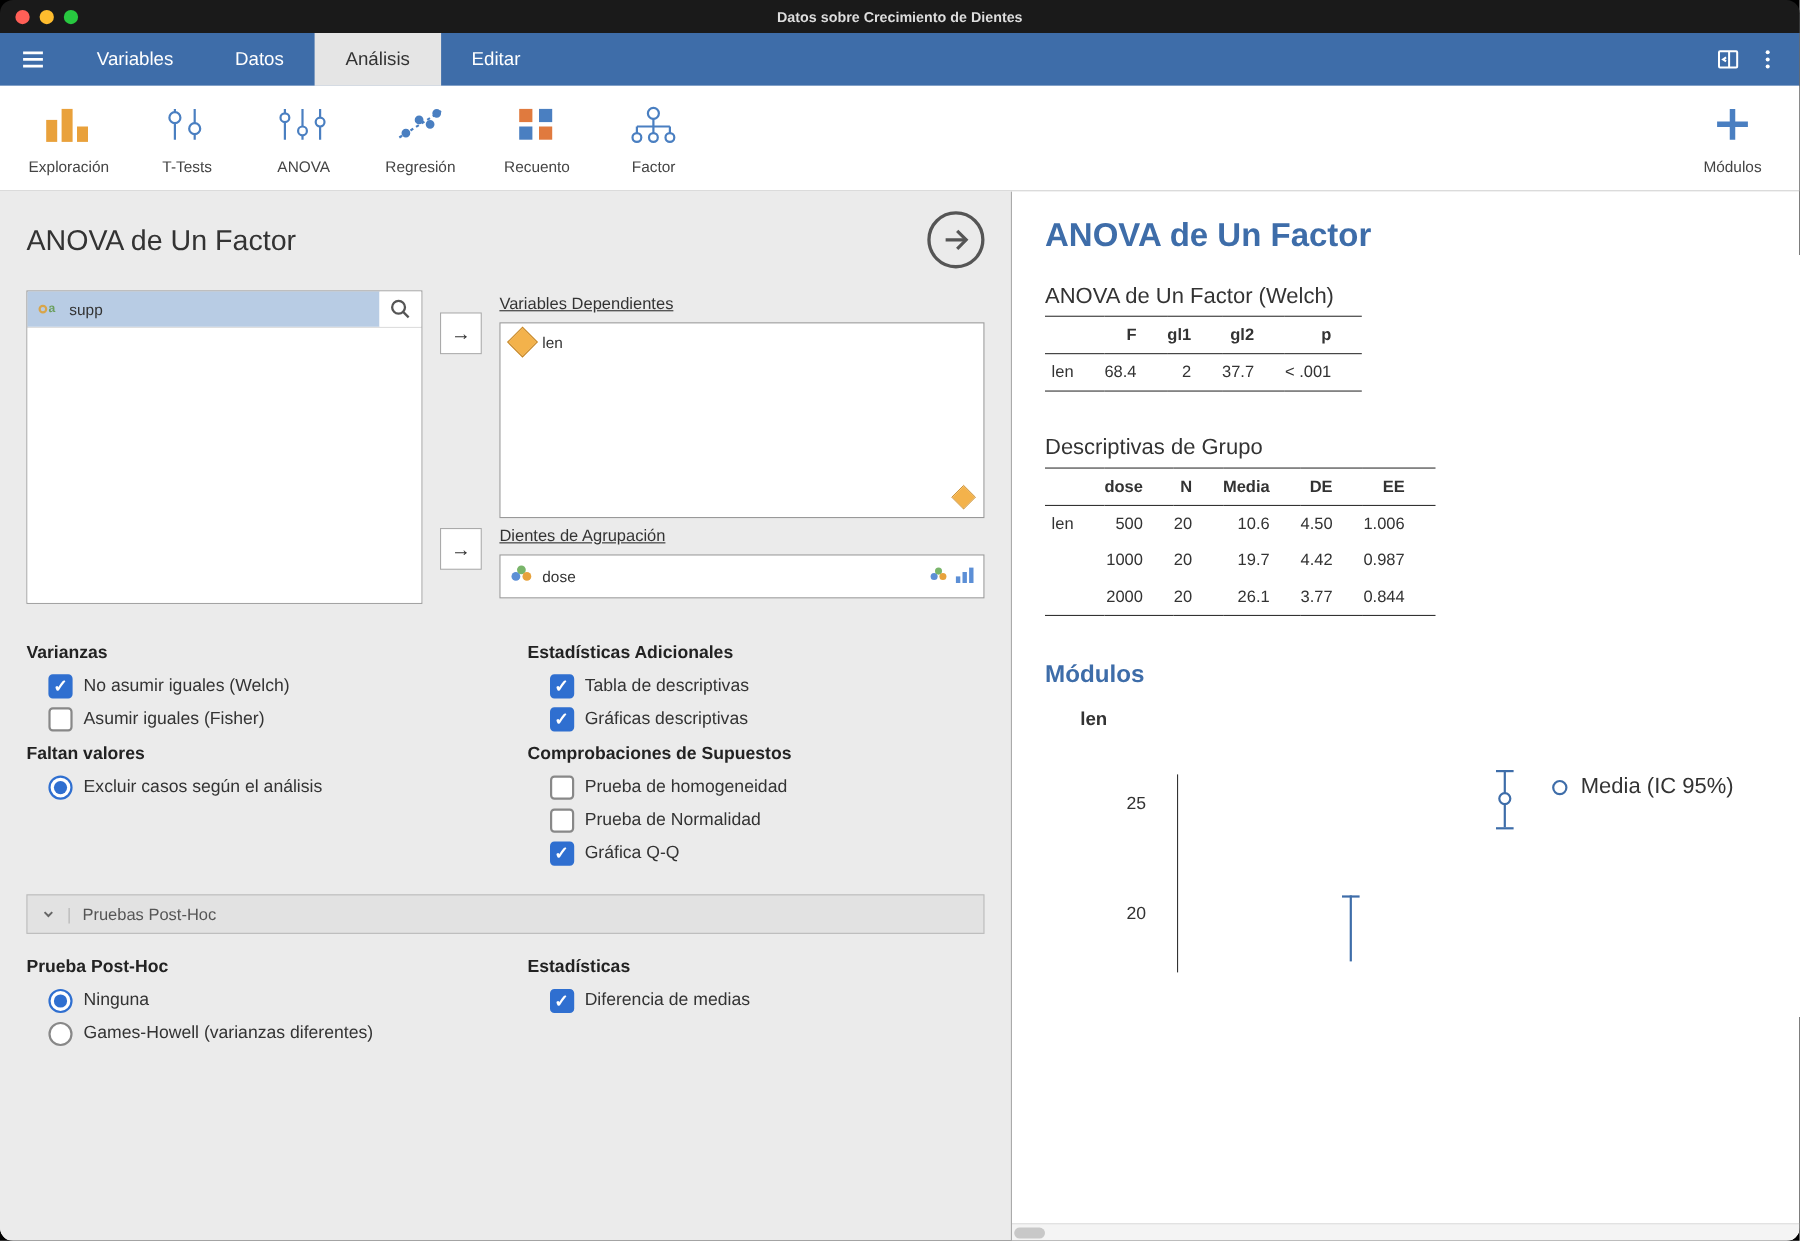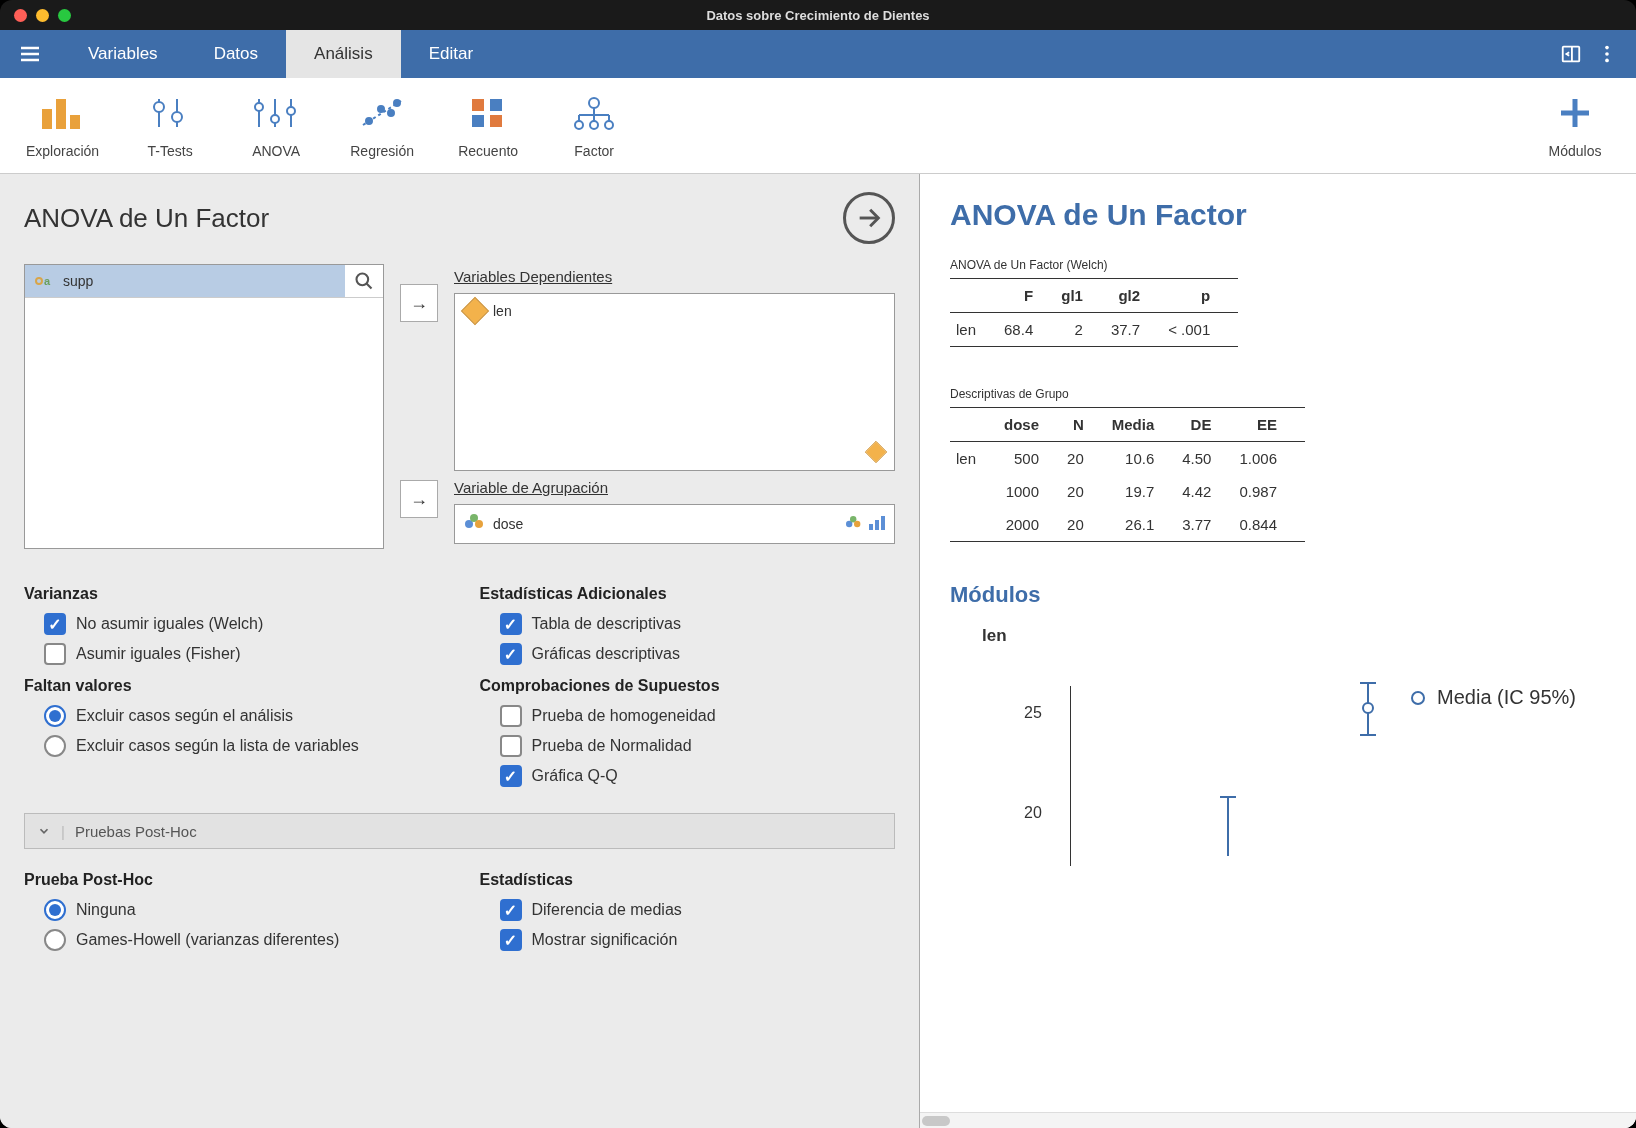--- a/index.html
+++ b/index.html
@@ -177,21 +177,21 @@
   .collapsible .chev { transform: rotate(0deg); }
   .divider-light { color:#bbb; }
 
   .results-panel {
     flex:1; background:#fff; overflow:auto; padding: 24px 30px;
     position:relative;
   }
   .results-title {
     font-size: 30px; font-weight:700; color:#3e6da9; margin-bottom: 26px;
   }
-  .tbl-title { font-size:12px; color:#333; margin-bottom:6px; }
+  .tbl-title { font-size:20px; color:#333; margin-bottom:6px; }
   table.res {
     border-collapse: collapse; font-size:15px; color:#333;
     margin-bottom: 40px;
   }
   table.res th, table.res td { padding: 8px 28px 8px 0; text-align:right; }
   table.res th:first-child, table.res td:first-child { text-align:left; padding-left:6px;}
   table.res thead tr { border-top:1px solid #333; border-bottom:1px solid #333;}
   table.res tbody tr:last-child td { }
   table.res { border-bottom: 1px solid #333; }
   .section-sub { font-size:22px; font-weight:700; color:#3e6da9; margin:10px 0 18px;}
@@ -412,21 +412,21 @@
             <div class="target-label">Variables Dependientes</div>
             <div class="target-box dep-box">
               <div class="box-row">
                 <span class="icon-ruler"></span>
                 <span>len</span>
               </div>
               <div class="box-icons-right">
                 <span class="icon-ruler" style="transform:rotate(45deg) scale(.8);"></span>
               </div>
             </div>
-            <div class="target-label">Variable de Agrupación</div>
+            <div class="target-label">Dientes de Agrupación</div>
             <div class="target-box group-box">
               <div class="box-row">
                 <span class="icon-3dots">
                     <span></span>
                   </span>
                 <span>dose</span>
               </div>
               <div class="box-icons-right">
                 <span class="icon-3dots" style="transform:scale(.8);">
                     <span></span>
@@ -451,24 +451,20 @@
             <div class="check-row">
                 <div class="check"></div>
                 <span>Asumir iguales (Fisher)</span>
               </div>
 
             <div class="opt-section-title">Faltan valores</div>
             <div class="radio-row">
                 <div class="radio checked"></div>
                 <span>Excluir casos según el análisis</span>
               </div>
-            <div class="radio-row">
-                <div class="radio"></div>
-                <span>Excluir casos según la lista de variables</span>
-              </div>
           </div>
           <div>
             <div class="opt-section-title">Estadísticas Adicionales</div>
             <div class="check-row">
                 <div class="check checked"></div>
                 <span>Tabla de descriptivas</span>
               </div>
             <div class="check-row">
                 <div class="check checked"></div>
                 <span>Gráficas descriptivas</span>
@@ -508,24 +504,20 @@
             <div class="radio-row">
                 <div class="radio"></div>
                 <span>Games-Howell (varianzas diferentes)</span>
               </div>
           </div>
           <div>
             <div class="opt-section-title">Estadísticas</div>
             <div class="check-row">
                 <div class="check checked"></div>
                 <span>Diferencia de medias</span>
-              </div>
-            <div class="check-row">
-                <div class="check checked"></div>
-                <span>Mostrar significación</span>
               </div>
           </div>
         </div>
       </div>
 
       <div class="results-panel">
         <div class="results-title">ANOVA de Un Factor</div>
 
         <div class="tbl-title">ANOVA de Un Factor (Welch)</div>
         <table class="res">

